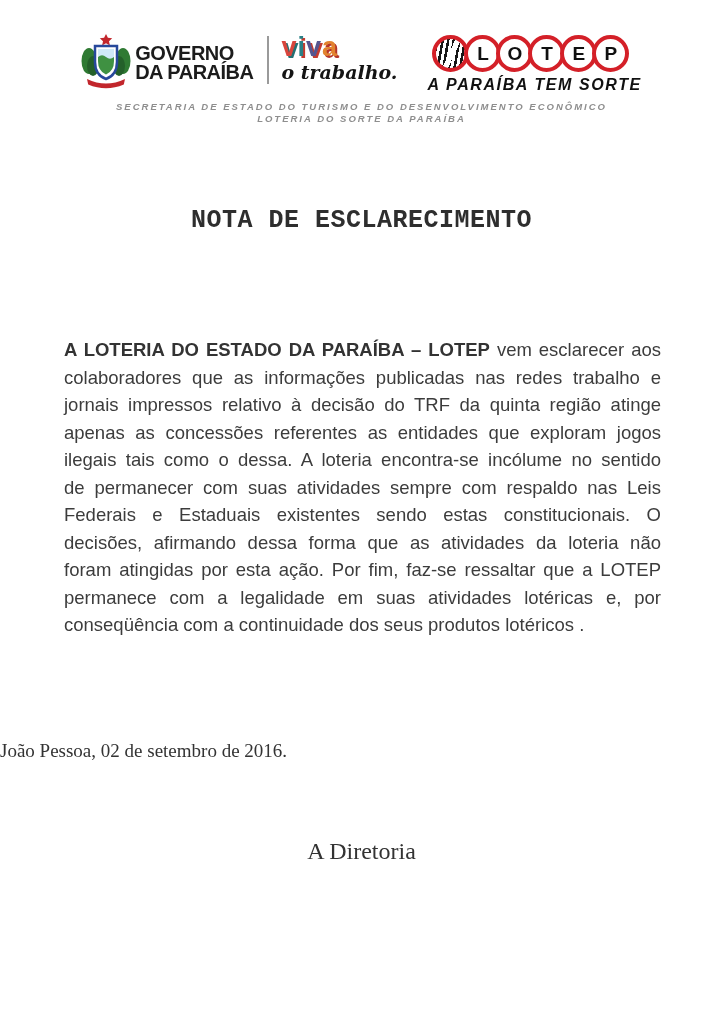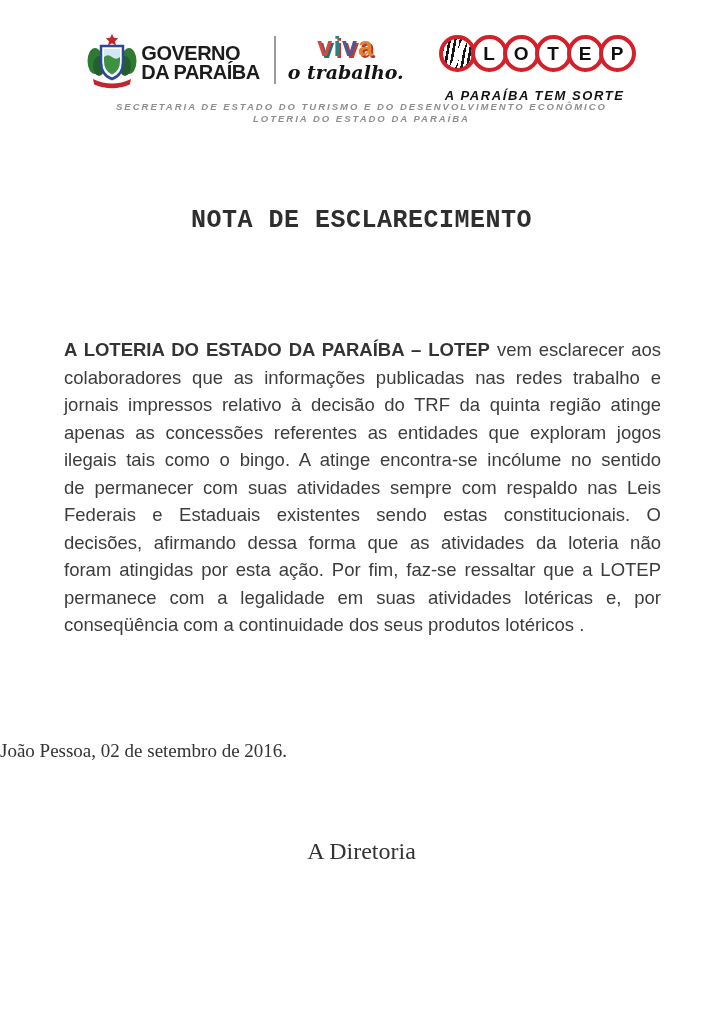--- a/index.html
+++ b/index.html
@@ -14,21 +14,21 @@
     display:flex; justify-content:center; align-items:flex-start;
   }
   .gov-group { display:flex; align-items:center; }
   .gov-text {
     font-weight:bold; color:#1c1c1c; font-size:20px; line-height:19px;
     letter-spacing:-0.5px; margin-left:4px; white-space:nowrap;
   }
   .logo-divider { width:2px; height:48px; background:#9a9a9a; margin:3px 12px 0 14px; }
 
   .viva-group { margin-top:1px; }
-  .viva-word { font-size:27px; font-weight:bold; line-height:26px; letter-spacing:1px; white-space:nowrap;text-align:center; }
+  .viva-word { font-size:27px; font-weight:bold; line-height:26px; letter-spacing:1px; white-space:nowrap; }
   .viva-l1 { color:#d8453c; text-shadow:2px 2px 0 #246f72; }
   .viva-l2 { color:#2a8186; text-shadow:2px 2px 0 #c43b2f; }
   .viva-l3 { color:#56558f; text-shadow:2px 2px 0 #c43b2f; }
   .viva-l4 { color:#e2832f; text-shadow:2px 2px 0 #b5342a; }
   .viva-tag {
     font-family:"DejaVu Serif", serif; font-style:italic; font-weight:bold;
     font-size:19px; color:#141414; text-align:right; margin-top:1px; white-space:nowrap;
   }
 
   .lotep-group { margin-left:30px; margin-top:2px; }
@@ -39,22 +39,22 @@
     display:flex; align-items:center; justify-content:center;
     font-weight:bold; font-size:19px; color:#101010; flex:none;
   }
   .lball {
     margin-left:0;
     background:
       linear-gradient(115deg, rgba(255,255,255,0) 0 46%, #ffffff 46% 60%, rgba(255,255,255,0) 60%),
       repeating-linear-gradient(100deg, #161616 0 2.5px, #ffffff 2.5px 5.5px);
   }
   .lotep-tag {
-    font-size:13px; font-weight:bold; font-style:italic; letter-spacing:1.6px;
-    color:#111; text-align:center; margin-top:16px; white-space:nowrap;
+    font-size:16px; font-weight:bold; font-style:italic; letter-spacing:1.6px;
+    color:#111; margin-top:4px; white-space:nowrap;
   }
 
   .secretaria {
     position:absolute; top:101px; left:0; right:0; text-align:center;
     font-style:italic; font-weight:bold; color:#8e8e8e;
     font-size:9.5px; letter-spacing:2px; line-height:11.5px;
   }
 
   
   .note-title {
@@ -124,31 +124,31 @@
         <span class="lcircle">T</span>
         <span class="lcircle">E</span>
         <span class="lcircle">P</span>
       </div>
       <div class="lotep-tag">A PARAÍBA TEM SORTE</div>
     </div>
   </div>
 
   <div class="secretaria">
     <div>SECRETARIA DE ESTADO DO TURISMO E DO DESENVOLVIMENTO ECONÔMICO</div>
-    <div>LOTERIA DO ESTADO DA PARAÍBA</div>
+    <div>LOTERIA DO SORTE DA PARAÍBA</div>
   </div>
 
   <div class="note-title">NOTA DE ESCLARECIMENTO</div>
 
   <div class="body-text">
     <div class="bline"><b>A LOTERIA DO ESTADO DA PARAÍBA – LOTEP</b><span> vem esclarecer aos</span></div>
     <div class="bline">colaboradores que as informações publicadas nas redes trabalho e</div>
     <div class="bline">jornais impressos relativo à decisão do TRF da quinta região atinge</div>
     <div class="bline">apenas as concessões referentes as entidades que exploram jogos</div>
-    <div class="bline">ilegais tais como o bingo. A atinge encontra-se incólume no sentido</div>
+    <div class="bline">ilegais tais como o dessa. A loteria encontra-se incólume no sentido</div>
     <div class="bline">de permanecer com suas atividades sempre com respaldo nas Leis</div>
     <div class="bline">Federais e Estaduais existentes sendo estas constitucionais.  O</div>
     <div class="bline">decisões, afirmando dessa forma que as atividades da loteria não</div>
     <div class="bline">foram atingidas por esta ação. Por fim, faz-se ressaltar que a LOTEP</div>
     <div class="bline">permanece com a legalidade em suas atividades lotéricas e, por</div>
     <div class="bline last">conseqüência com a continuidade dos seus produtos lotéricos .</div>
   </div>
 
   <div class="date-line">João Pessoa, 02 de setembro de 2016.</div>
   <div class="signature">A Diretoria</div>

